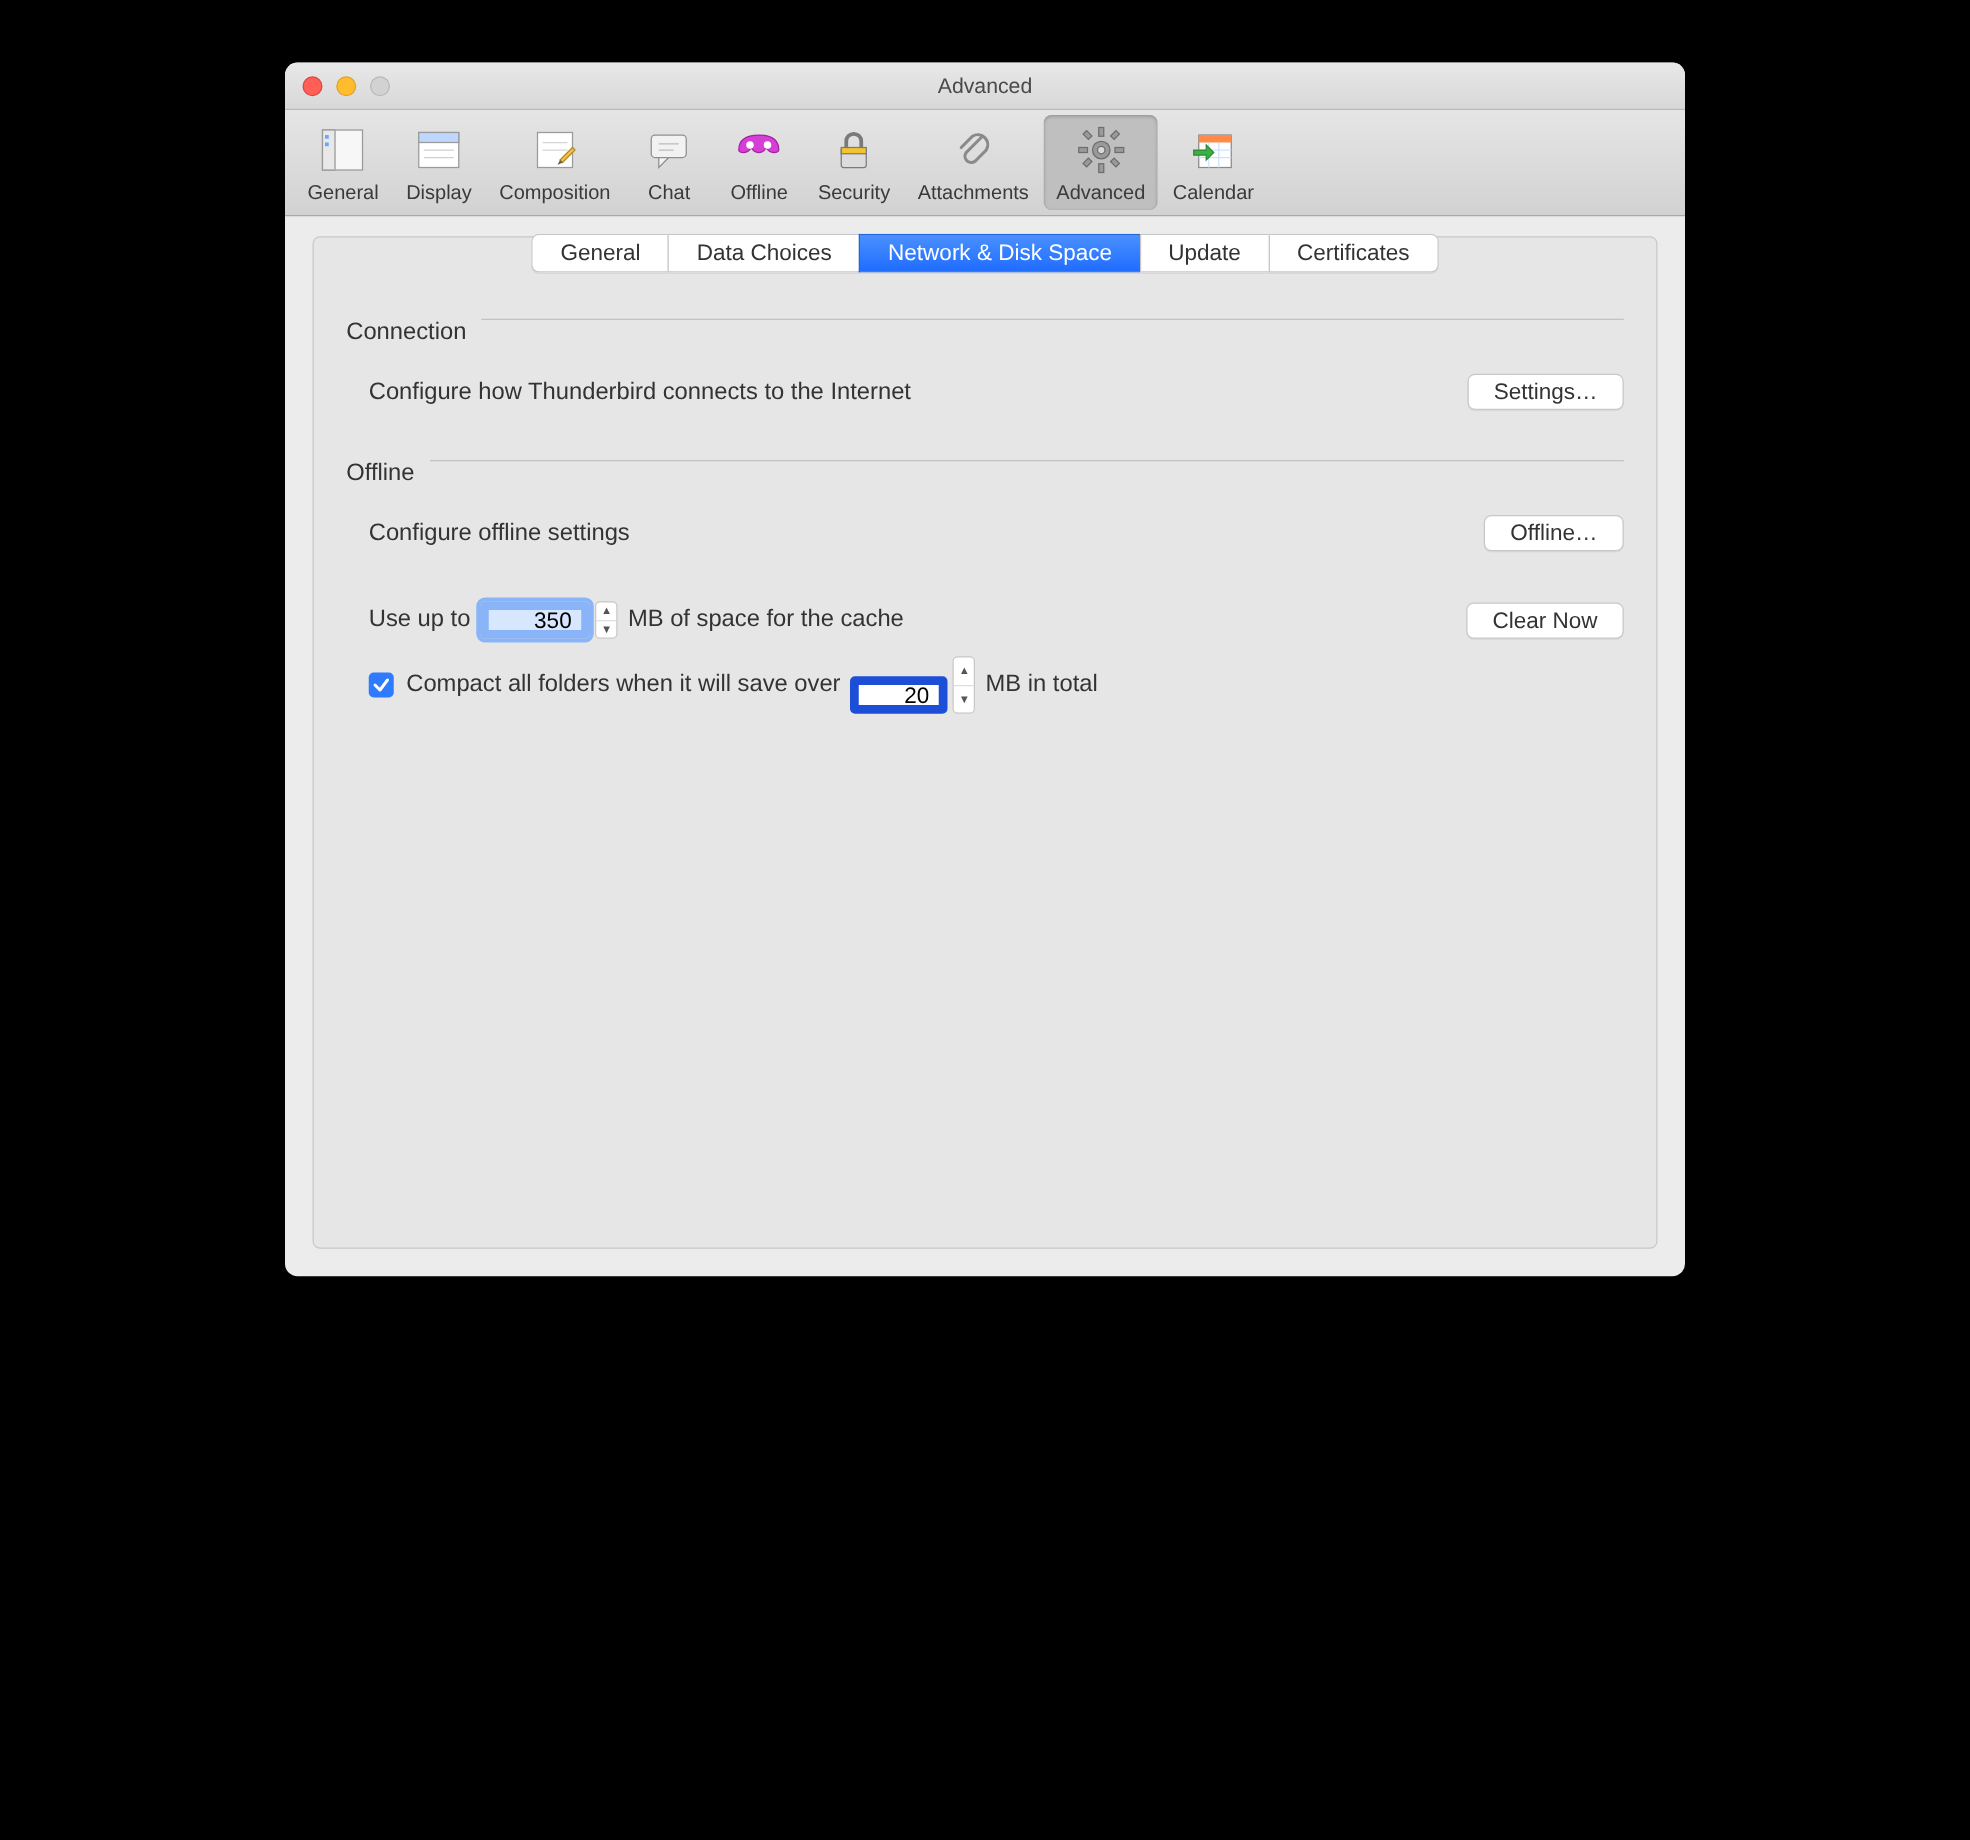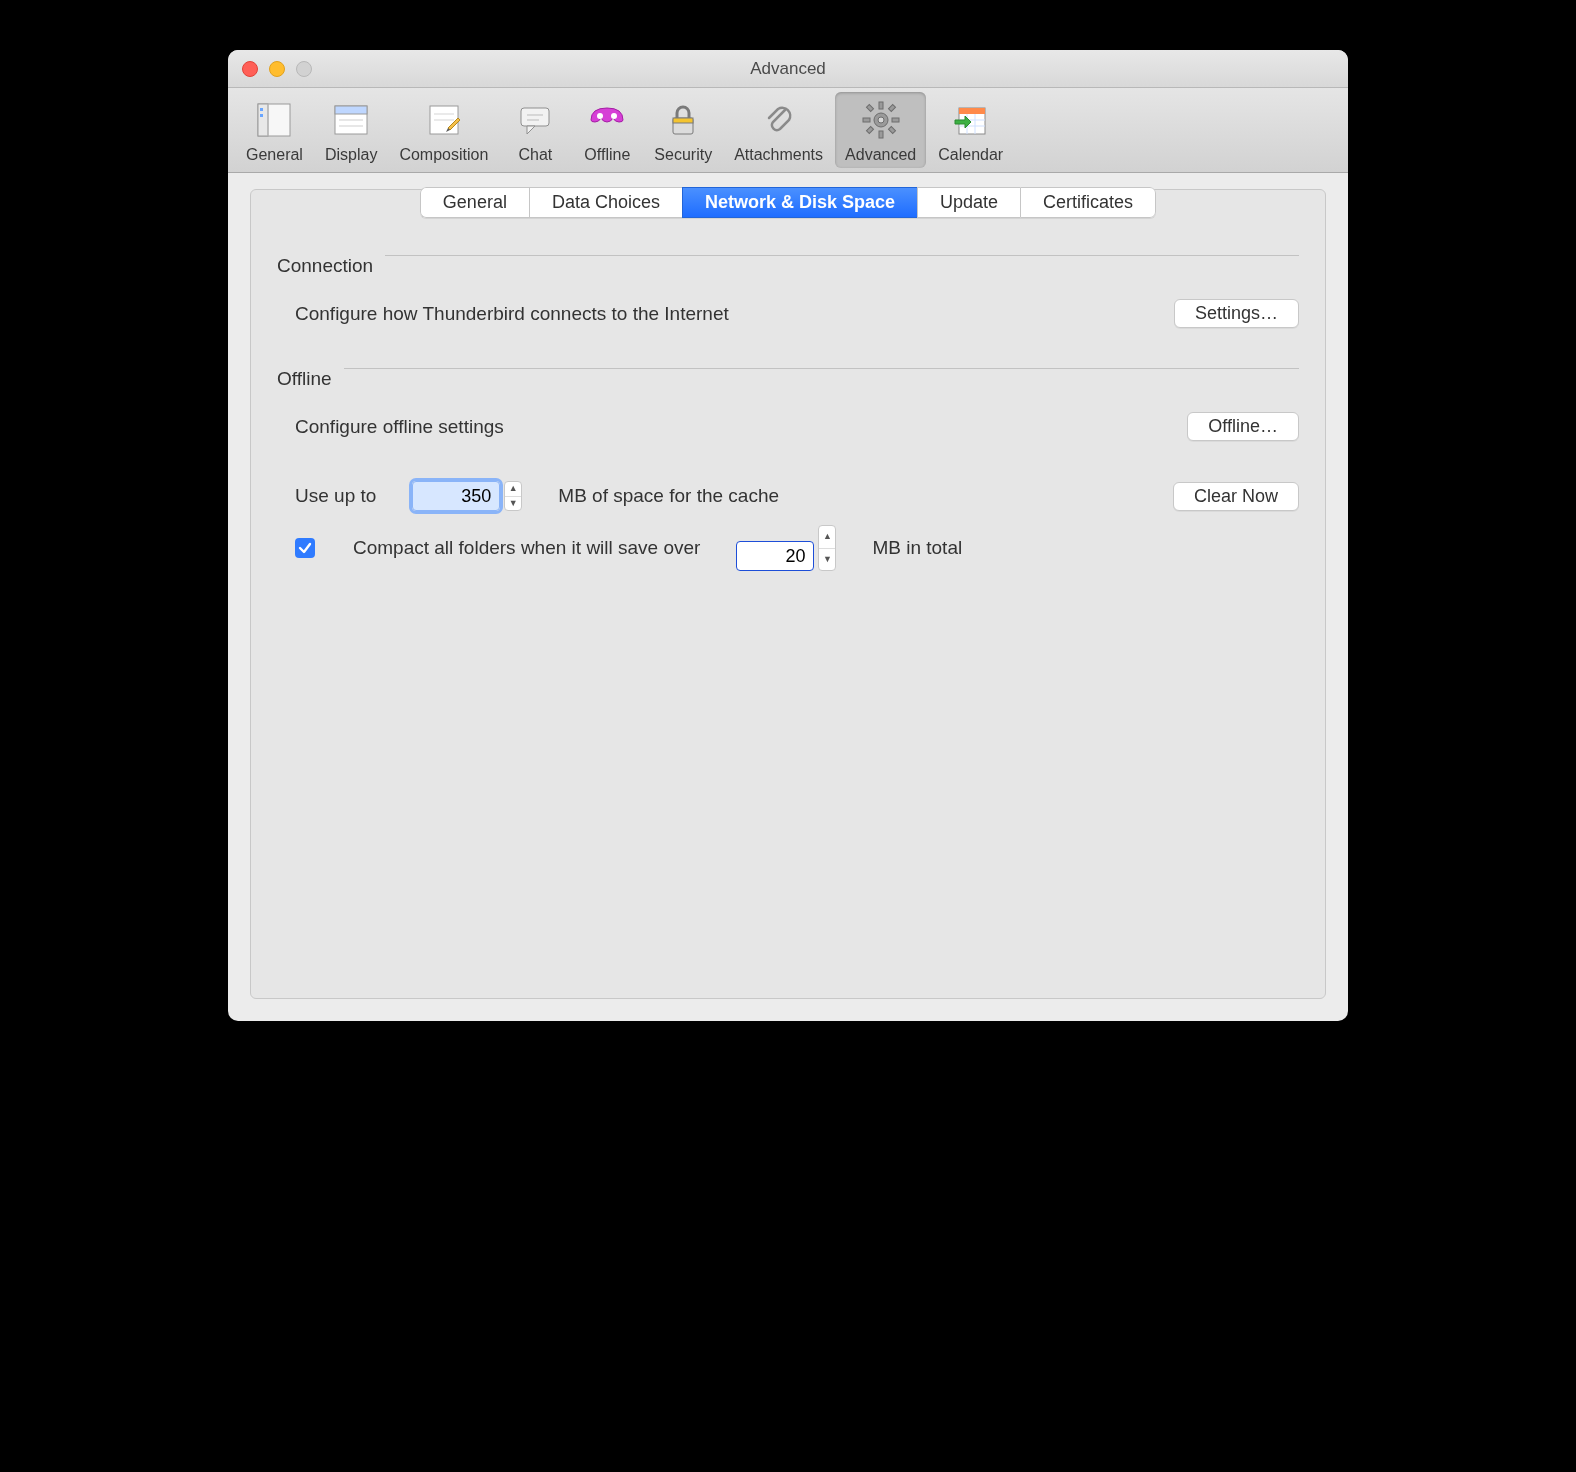--- a/index.html
+++ b/index.html
@@ -107,21 +107,20 @@
     font-size: 18px;
     color: #333;
   }
   .tab:first-child { border-top-left-radius: 6px; border-bottom-left-radius: 6px; }
   .tab:last-child { border-right-width: 1px; border-top-right-radius: 6px; border-bottom-right-radius: 6px; }
   .tab.active {
     background: #2f7bff;
     background: linear-gradient(#4a90ff, #1f6dff);
     color: #fff;
     border-color: #2265d8;
-    font-weight: bold;
   }
   .section {
     margin-bottom: 40px;
   }
   .section-head {
     display: flex;
     margin-bottom: 22px;
   }
   .section-head .sh-label {
     font-size: 19px;
@@ -133,41 +132,40 @@
     height: 1px;
     background: #c2c2c2;
   }
   .row {
     display: flex;
     align-items: center;
     padding-left: 18px;
     font-size: 19px;
     color: #333;
     margin-bottom: 14px;
-    gap: 28px;
   }
   .row .filler { flex: 1; }
   .mac-btn {
     background: #fff;
     border: 1px solid #c8c8c8;
     border-radius: 6px;
     padding: 3px 20px;
     font-size: 18px;
     color: #333;
     box-shadow: 0 1px 0 rgba(0,0,0,0.05);
   }
   .numwrap {
     display: inline-flex;
     align-items: stretch;
     margin: 0 8px;
   }
   .numinput {
     width: 88px;
     height: 30px;
-    border: 1px solid #1d4ed8;
+    border: 7px solid #1d4ed8;
     border-radius: 4px;
     text-align: right;
     padding: 0 8px;
     font-size: 18px;
     background: #fff;
   }
   .numinput.focused {
     outline: 3px solid #8ab4f8;
     outline-offset: 0;
     border-color: #8ab4f8;

